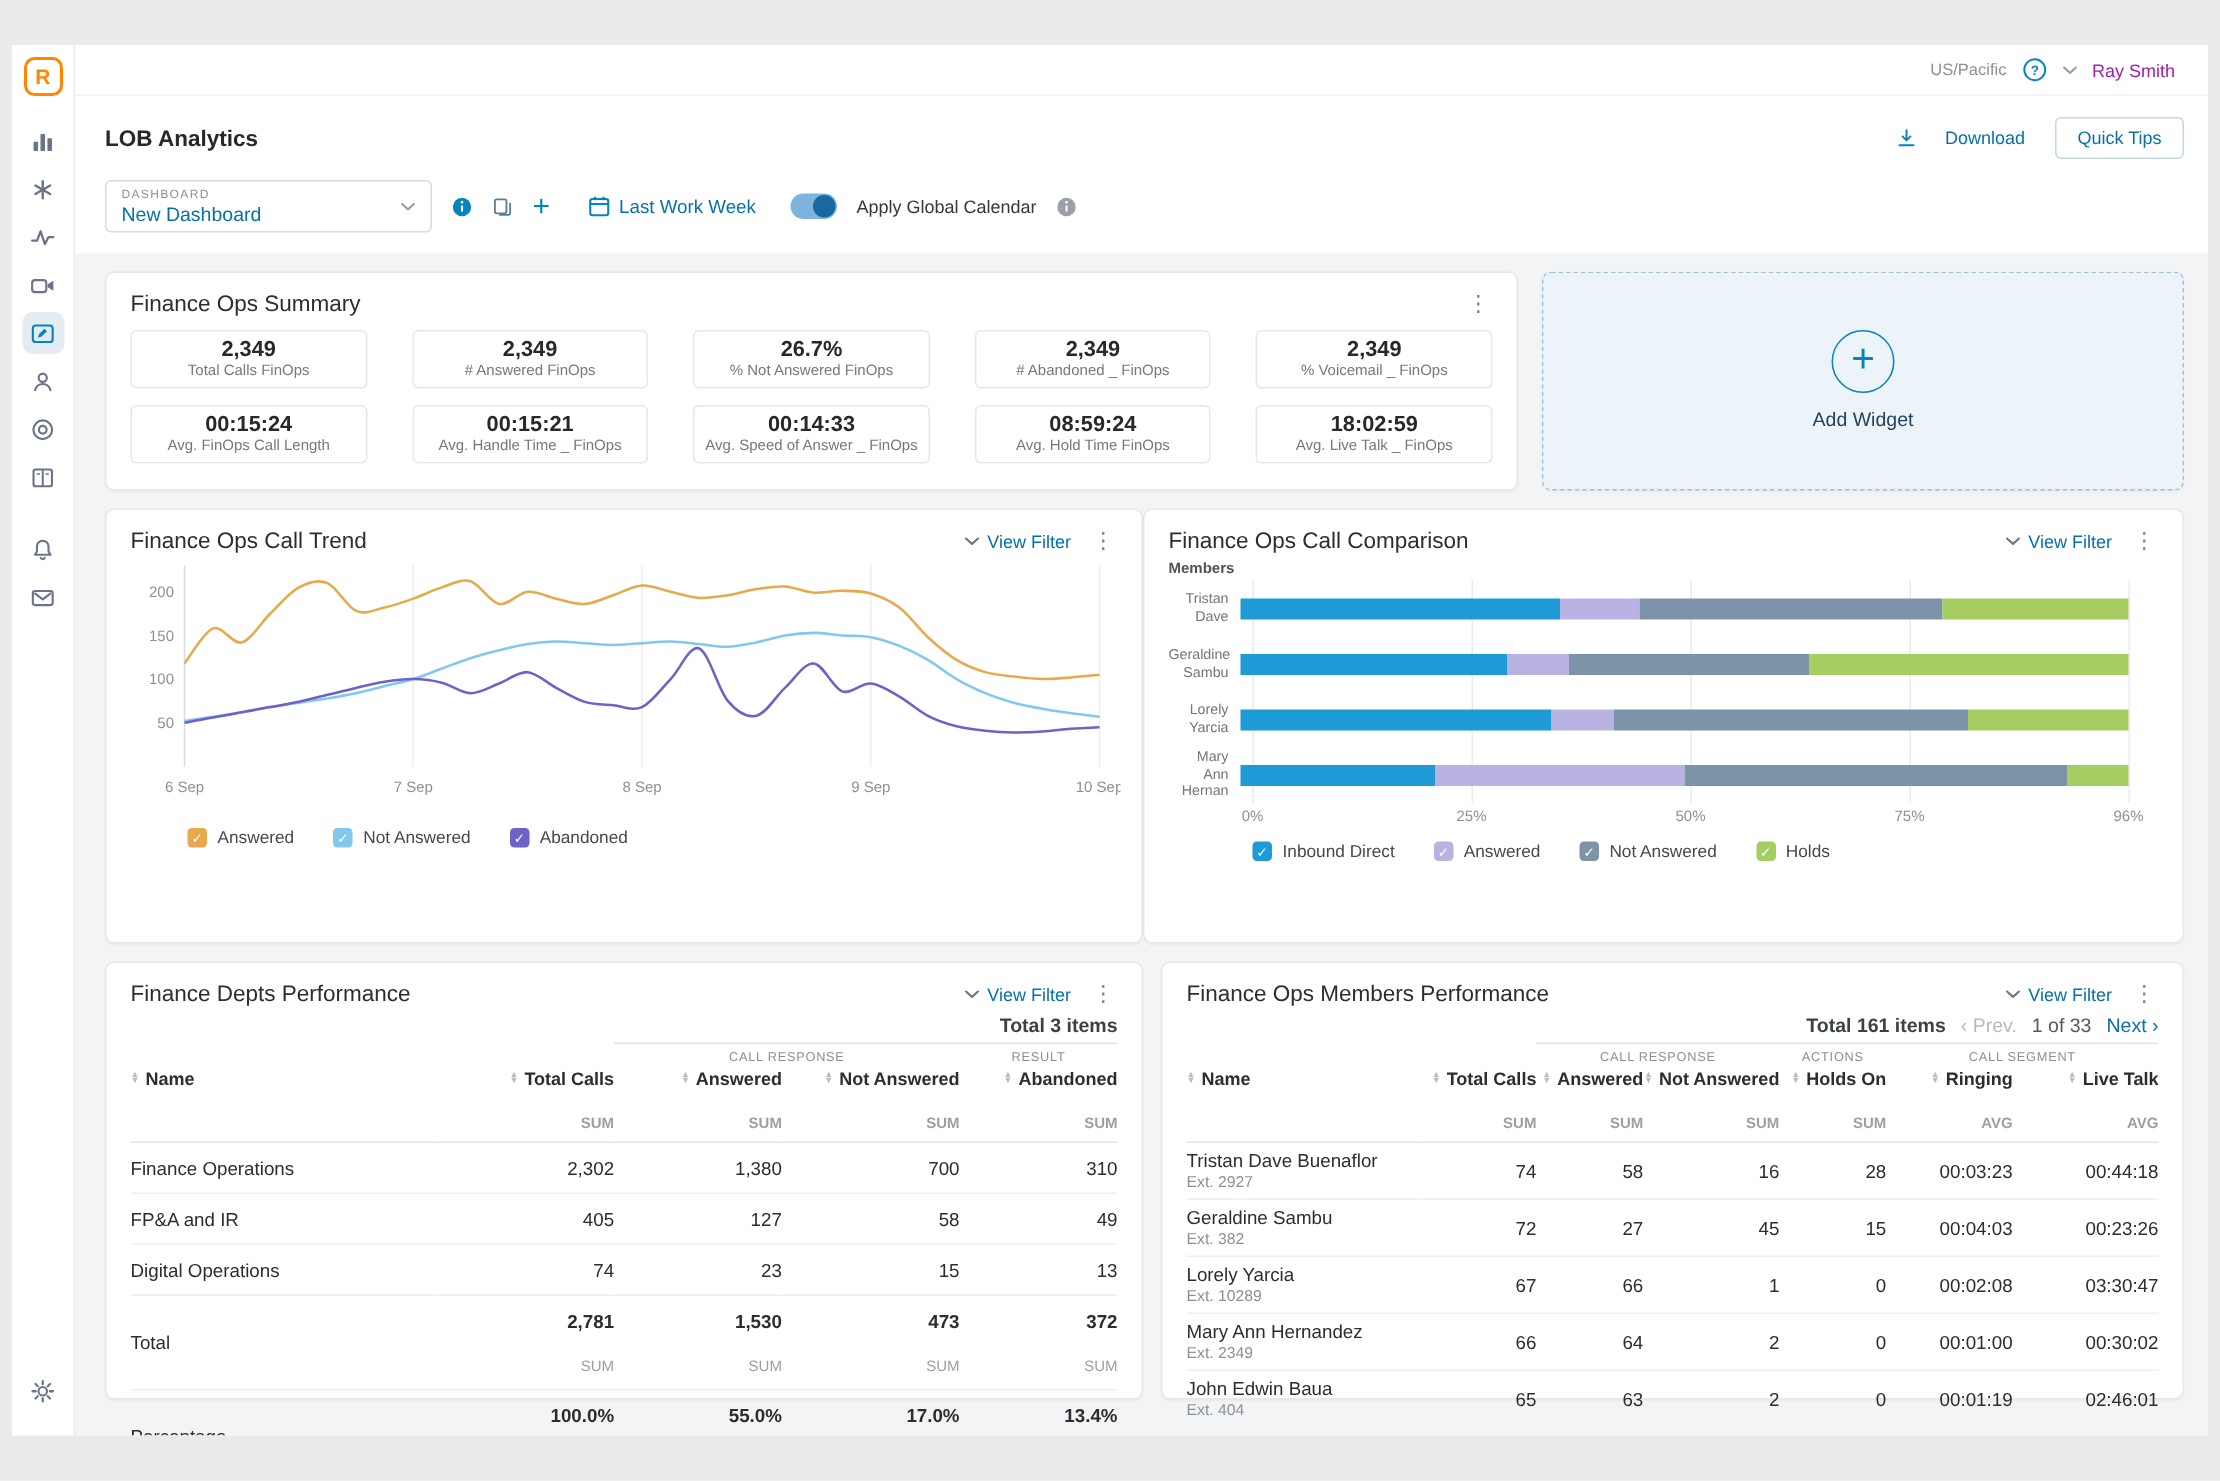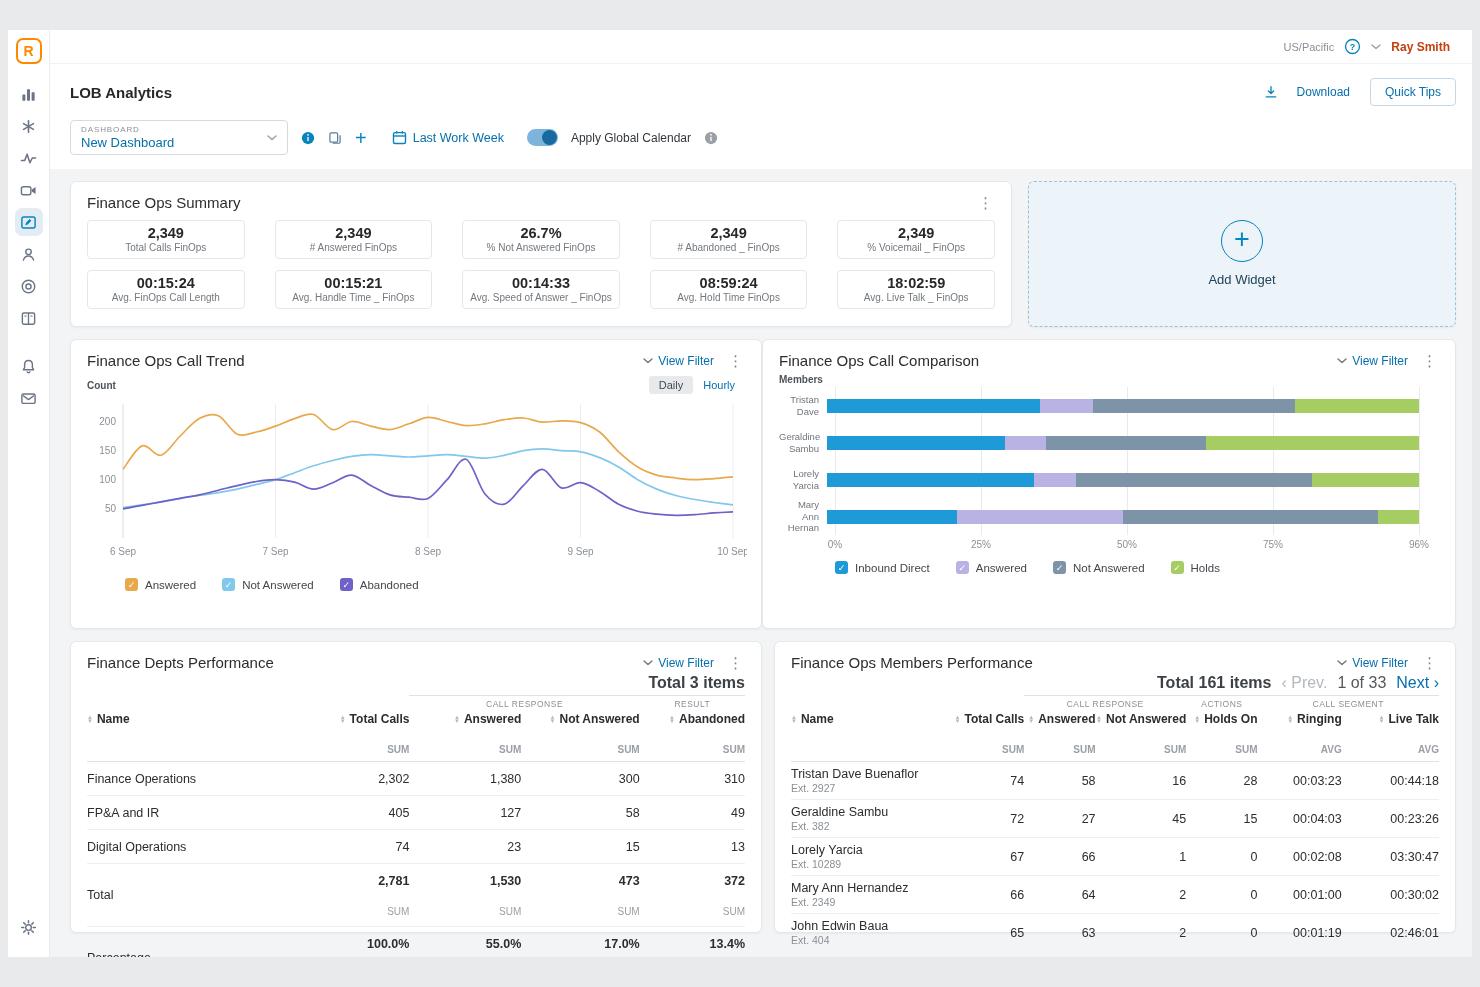--- a/index.html
+++ b/index.html
@@ -10,21 +10,21 @@
 .sidebar{flex:0 0 42px;width:42px;background:#fff;border-right:1px solid #ececee;display:flex;flex-direction:column;align-items:center;padding:8px 0 12px}
 .logo{width:26px;height:26px;border:2px solid #ff8800;border-radius:7px;display:flex;align-items:center;justify-content:center;color:#ff8800;font-weight:bold;font-size:14px;margin-bottom:12px}
 .side-icon{width:28px;height:28px;border-radius:7px;display:flex;align-items:center;justify-content:center;margin:4px 0;color:#6b7486;cursor:pointer}
 .side-icon.active{background:#e4ecf3;color:#0684bd}
 .side-icon.gap{margin-top:20px}
 .sidebar-bottom{margin-top:auto}
 
 .main{flex:1;display:flex;flex-direction:column;min-width:0}
 .topbar{flex:0 0 34px;height:34px;background:#fff;border-bottom:1px solid #f1f2f3;display:flex;align-items:center;justify-content:flex-end;gap:10px;padding:0 22px}
 .tz{font-size:11px;color:#8a9097}
-.user{font-size:12px;color:#c2410c;font-weight:bold;cursor:pointer}
+.user{font-size:12px;color:#a21caf;font-weight:normal;cursor:pointer}
 .chev{color:#99a0a7;display:inline-flex;align-items:center}
 .help-ic{color:#0684bd;display:inline-flex;cursor:pointer}
 .header-row{background:#fff;display:flex;align-items:center;justify-content:space-between;padding:14px 16px 6px 20px}
 h1{font-size:15px;color:#282829;font-weight:bold}
 .header-actions{display:flex;align-items:center;gap:20px}
 .download{display:inline-flex;align-items:center;gap:19px;color:#066fac;font-size:12px;cursor:pointer}
 .quick-tips{background:#fff;border:1px solid #c3d7e4;color:#066fac;font-size:12px;padding:6px 14px;border-radius:4px;font-family:inherit;cursor:pointer}
 .toolbar{background:#fff;display:flex;align-items:center;padding:8px 16px 14px 20px;gap:13px}
 .dash-select{width:218px;border:1px solid #d8dbde;border-radius:4px;padding:4px 10px;display:flex;align-items:center;justify-content:space-between;cursor:pointer}
 .dash-label{font-size:8px;letter-spacing:.9px;color:#8a9097}
@@ -79,21 +79,21 @@
 .comp-grid{position:absolute;left:56px;right:0;top:0}
 .gl{position:absolute;top:0;bottom:0;width:1px;background:#e9eaec}
 .comp-row{display:flex;align-items:center;height:37px;position:relative}
 .comp-label{width:48px;padding-right:8px;font-size:9.5px;color:#70767c;text-align:right;line-height:1.2;flex:0 0 48px}
 .comp-track{flex:1;height:14px;display:flex;position:relative;z-index:1}
 .comp-track span{height:100%;display:block}
 .comp-xaxis{margin-left:56px;position:relative;height:16px;margin-top:4px}
 .comp-xaxis span{position:absolute;font-size:10px;color:#8a9097;transform:translateX(-50%)}
 .comp-legend{margin-left:56px;margin-top:6px}
 
-.table-meta{display:flex;justify-content:flex-end;align-items:center;gap:10px;margin:4px 0 4px;font-size:16px;height:16px}
+.table-meta{display:flex;justify-content:flex-end;align-items:center;gap:10px;margin:4px 0 4px;font-size:13px;height:16px}
 .meta-total{color:#3c4146;font-weight:bold}
 .pg-prev{color:#b3b9bf;cursor:pointer}
 .pg-page{color:#54595e}
 .pg-next{color:#066fac;cursor:pointer}
 .perf-table{width:100%;border-collapse:collapse;table-layout:fixed}
 .perf-table th{font-weight:bold;font-size:12px;color:#2b2d30;text-align:left}
 .g-cell{border-top:1px solid #e0e3e6;padding-top:3px}
 .g-cell span{display:block;text-align:center;font-size:8.5px;letter-spacing:.5px;color:#8a9097;font-weight:normal}
 .col-row th{border-bottom:1px solid #e0e3e6;padding:3px 0 6px;vertical-align:top}
 .col-label{display:flex;align-items:center;gap:4px}
@@ -352,27 +352,20 @@
               <span class="view-filter">
                 <span class="chev">
                     <svg width="10" height="6" viewBox="0 0 10 6">
                       <polyline points="1,1 5,4.6 9,1" fill="none" stroke="currentColor" stroke-width="1.4" stroke-linecap="round" stroke-linejoin="round"></polyline>
                     </svg>
                   </span>
                 <span>View Filter</span>
               </span>
               <span class="kebab">⋮</span>
             </div>
-          </div>
-          <div class="trend-sub">
-            <span class="axis-label">Count</span>
-            <div class="seg" id="granularity">
-                <span class="opt sel">Daily</span>
-                <span class="opt">Hourly</span>
-              </div>
           </div>
           <svg id="trend-svg" width="660" height="168">
               <line x1="36" y1="8" x2="36" y2="142" stroke="#d9dcdf" stroke-width="1"></line>
               <text x="36" y="159" text-anchor="middle" font-size="10" fill="#8a9097">6 Sep</text>
               <line x1="188.5" y1="8" x2="188.5" y2="142" stroke="#ebedef" stroke-width="1"></line>
               <text x="188.5" y="159" text-anchor="middle" font-size="10" fill="#8a9097">7 Sep</text>
               <line x1="341" y1="8" x2="341" y2="142" stroke="#ebedef" stroke-width="1"></line>
               <text x="341" y="159" text-anchor="middle" font-size="10" fill="#8a9097">8 Sep</text>
               <line x1="493.5" y1="8" x2="493.5" y2="142" stroke="#ebedef" stroke-width="1"></line>
               <text x="493.5" y="159" text-anchor="middle" font-size="10" fill="#8a9097">9 Sep</text>
@@ -566,21 +559,21 @@
                       </span>Abandoned</div>
                     <div class="agg">SUM</div>
                   </th>
                 </tr>
               </thead>
               <tbody>
                 <tr>
                   <td class="left"><span>Finance Operations</span></td>
                   <td class="right">2,302</td>
                   <td class="right">1,380</td>
-                  <td class="right">300</td>
+                  <td class="right">700</td>
                   <td class="right">310</td>
                 </tr>
                 <tr>
                   <td class="left"><span>FP&amp;A and IR</span></td>
                   <td class="right">405</td>
                   <td class="right">127</td>
                   <td class="right">58</td>
                   <td class="right">49</td>
                 </tr>
                 <tr>

